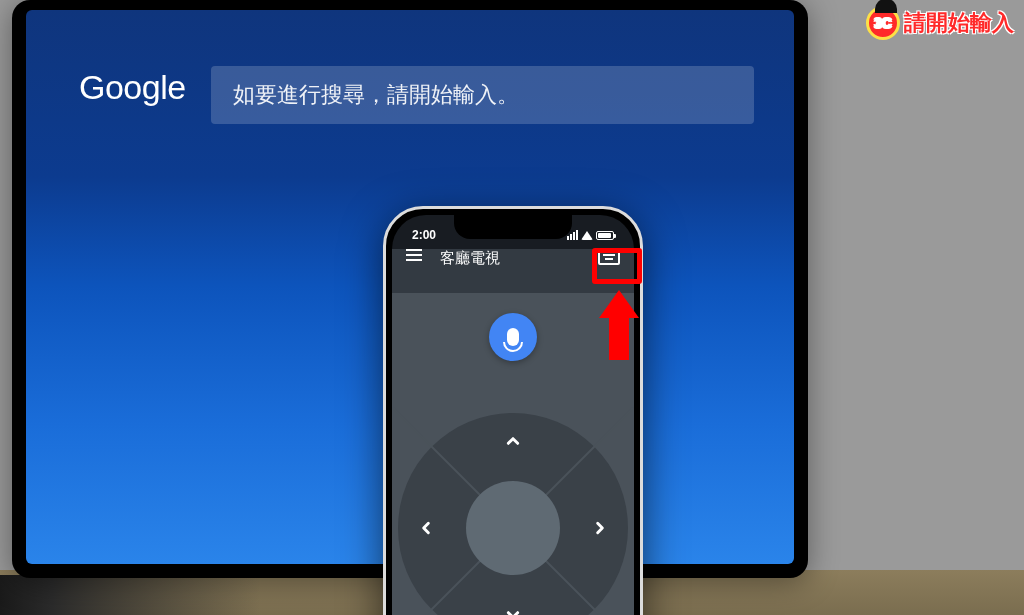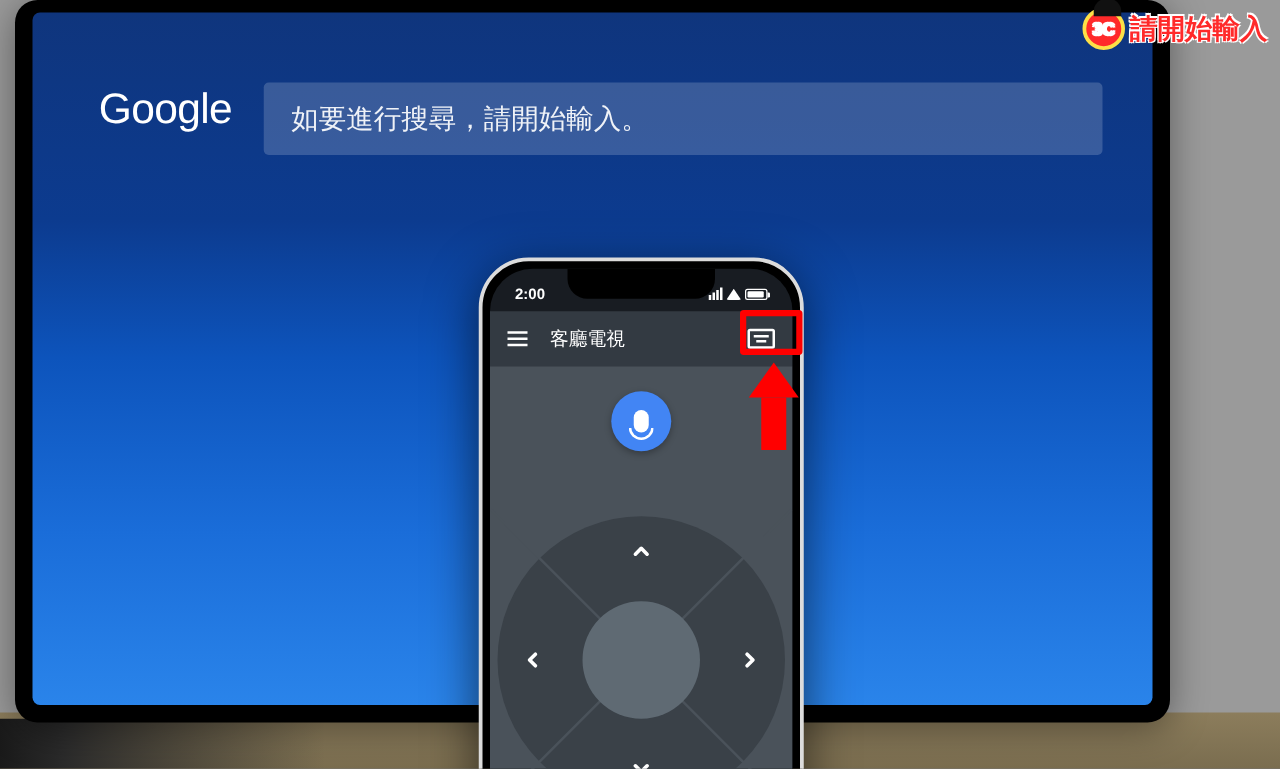--- a/index.html
+++ b/index.html
@@ -9,21 +9,21 @@
       background: #9a9a9a;
       position: relative;
       overflow: hidden;
       font-family: -apple-system, "Helvetica Neue", Arial, sans-serif;
     }
     
     .tv-frame {
       position: absolute;
       top: 0;
       left: 12px;
-      width: 924px;
+      width: 796px;
       height: 578px;
       background: #000;
       border-radius: 18px;
       box-shadow: 0 4px 30px rgba(0,0,0,0.4);
     }
     .tv-screen {
       position: absolute;
       top: 10px;
       left: 14px;
       right: 14px;
@@ -137,21 +137,21 @@
     .wifi-i { width:0;height:0; border-left:6px solid transparent; border-right:6px solid transparent; border-bottom:9px solid #fff; border-radius:2px;}
     .battery-i { width:18px; height:9px; border:1px solid #fff; border-radius:2px; position:relative;}
     .battery-i::after{content:"";position:absolute;right:-3px;top:2px;width:2px;height:4px;background:#fff;border-radius:0 1px 1px 0;}
     .battery-i::before{content:"";position:absolute;left:1px;top:1px;bottom:1px;width:80%;background:#fff;border-radius:1px;}
     .app-bar {
       position: absolute;
       top: 34px; left: 0; right: 0;
       height: 44px;
       background: #333a42;
       display: flex;
-      align-items: center;
+      align-items: flex-start;
       padding: 0 14px;
       color: #fff;
       font-size: 15px;
       gap: 18px;
     }
     .hamburger { display:flex; flex-direction:column; gap:3px; }
     .hamburger span{ width:16px; height:2px; background:#fff; }
     .app-bar-title { flex: 1; }
     .keyboard-btn {
       width: 22px; height: 16px;

